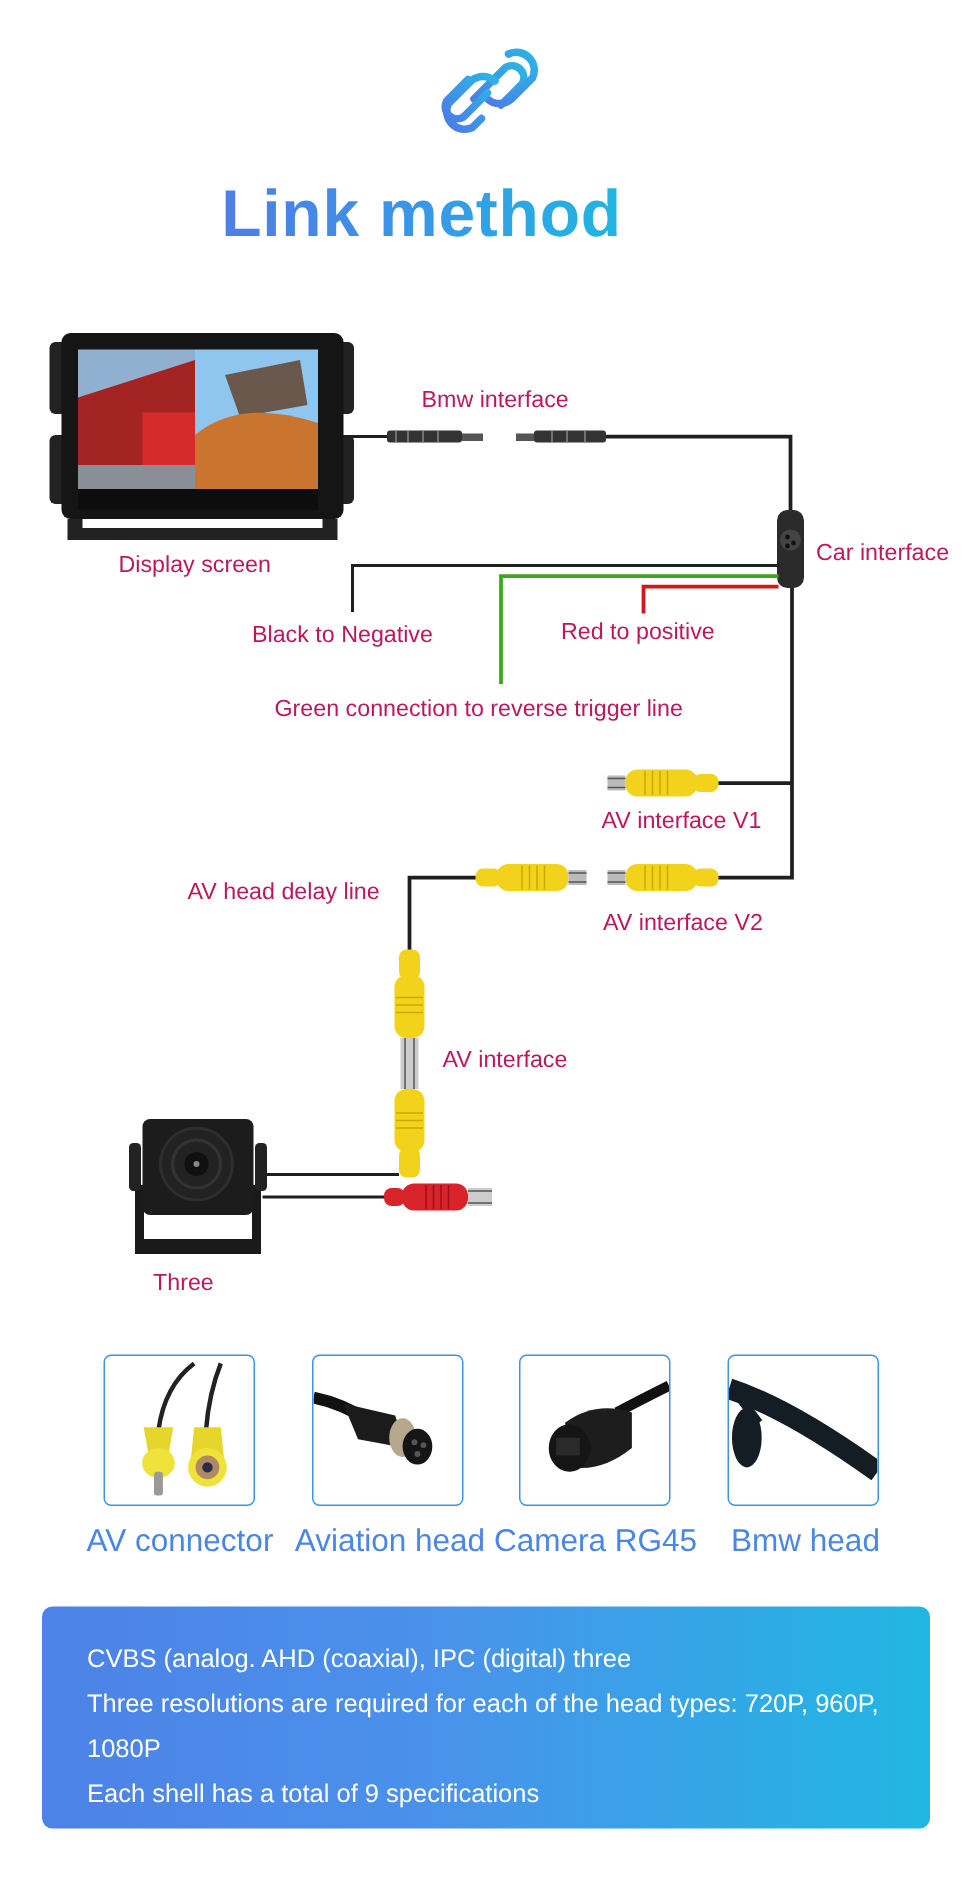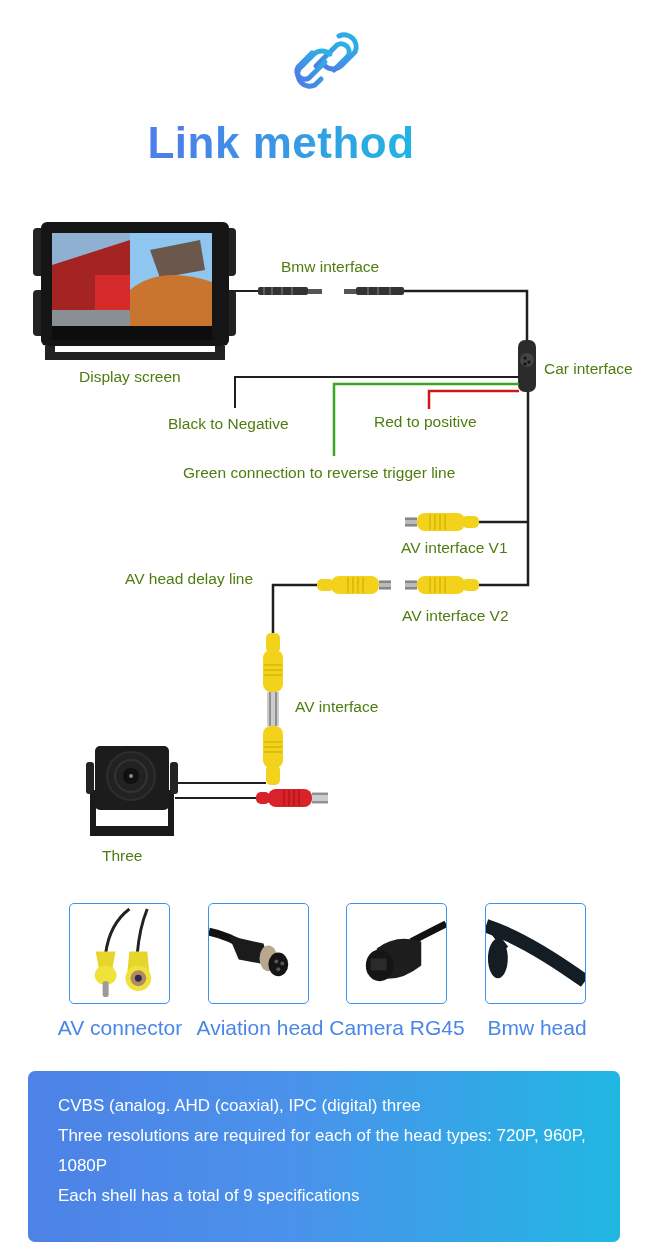--- a/index.html
+++ b/index.html
@@ -1,30 +1,30 @@
 <!DOCTYPE html>
 <html><head>
 <meta charset="utf-8">
 <style>
   html, body { margin: 0; padding: 0; background: #ffffff; }
   body { width: 650px; height: 1251px; position: relative; overflow: hidden;
          font-family: "Liberation Sans", "DejaVu Sans", sans-serif; }
   .abs { position: absolute; }
-  .label { position: absolute; color: #4d7c0f; font-size: 15.5px; white-space: nowrap; }
+  .label { position: absolute; color: #be185d; font-size: 15.5px; white-space: nowrap; }
   .title { position: absolute; left: 0; width: 562px; top: 118px; text-align: center;
            font-size: 44px; font-weight: bold; letter-spacing: 0.5px;
            background: linear-gradient(90deg, #4d7fe8 30%, #22b3e2 72%);
            -webkit-background-clip: text; background-clip: text; color: transparent; }
   svg.diagram { position: absolute; left: 0; top: 0; }
   .thumb { position: absolute; top: 903px; width: 101px; height: 101px; border: 1.5px solid #3d93ea;
            border-radius: 5px; background: #fff; overflow: hidden; box-sizing: border-box; }
   .thumb svg { width: 100%; height: 100%; }
   .thumb-label { position: absolute; top: 1016px; width: 140px; text-align: center;
                  color: #4a86e8; font-size: 21px; }
-  .info { position: absolute; left: 28px; top: 1071px; width: 592px; height: 171px;
+  .info { position: absolute; left: 28px; top: 1071px; width: 592px; height: 148px;
           border-radius: 7px; background: linear-gradient(90deg, #4d82e6 0%, #4a92eb 45%, #21b7e2 100%);
           box-sizing: border-box; padding: 20px 12px 0 30px; color: #fff; font-size: 17px; line-height: 30px; }
   .info div { white-space: normal; }
 </style>
 </head>
 <body>
 
 <svg class="abs" style="left:285px;top:24px" width="76" height="72" viewBox="0 0 76 72">
   <defs>
     <linearGradient id="lg" x1="0" y1="1" x2="1" y2="0">
@@ -186,21 +186,21 @@
 </svg>
 
 <div class="label" style="left:79px;top:368px">Display screen</div>
 <div class="label" style="left:281px;top:258px">Bmw interface</div>
 <div class="label" style="left:544px;top:360px">Car interface</div>
 <div class="label" style="left:168px;top:415px">Black to Negative</div>
 <div class="label" style="left:374px;top:413px">Red to positive</div>
 <div class="label" style="left:183px;top:464px">Green connection to reverse trigger line</div>
 <div class="label" style="left:401px;top:539px">AV interface V1</div>
 <div class="label" style="left:402px;top:607px">AV interface V2</div>
-<div class="label" style="left:125px;top:570px">AV head delay line</div>
+<div class="label" style="left:125px;top:586px">AV head delay line</div>
 <div class="label" style="left:295px;top:698px">AV interface</div>
 <div class="label" style="left:102px;top:847px">Three</div>
 
 <div class="thumb" style="left:69px">
   <svg viewBox="0 0 100 100">
     <path d="M36 50 Q40 20 60 5" stroke="#222" stroke-width="3" fill="none"></path>
     <path d="M68 50 Q70 25 78 5" stroke="#222" stroke-width="3" fill="none"></path>
     <path d="M26 48 L46 48 L42 70 L30 70 Z" fill="#e6d52a"></path>
     <ellipse cx="36" cy="72" rx="11" ry="10" fill="#efe23a"></ellipse>
     <rect x="33" y="78" width="6" height="16" rx="2" fill="#9a9a9a"></rect>

